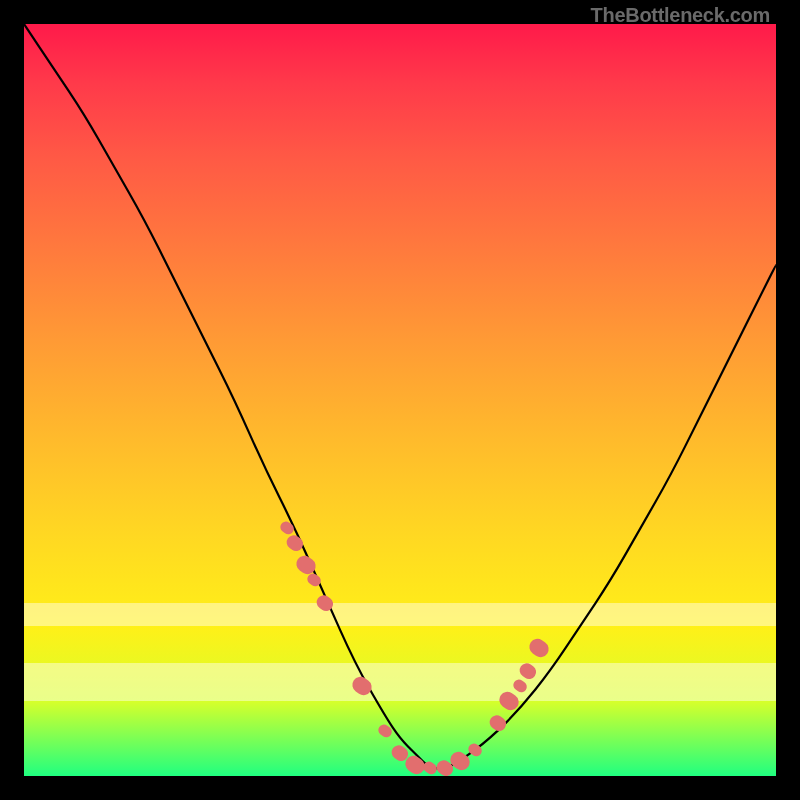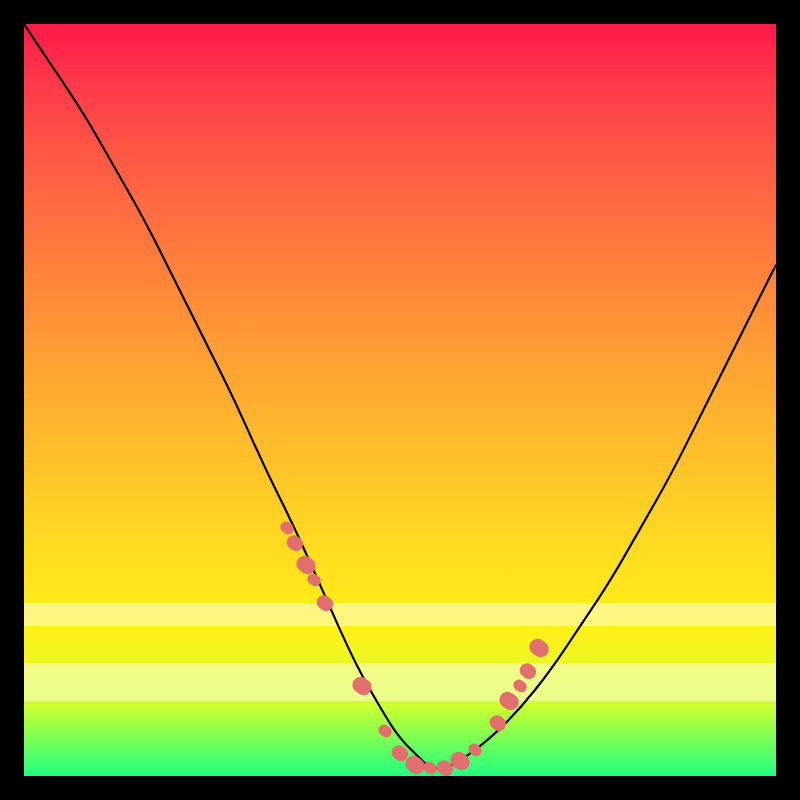--- a/index.html
+++ b/index.html
@@ -56,20 +56,21 @@
     position: absolute;
     border-radius: 8px;
     background: #e26e6e;
     transform: translate(-50%, -50%) rotate(35deg);
   }
 </style>
 </head>
 <body>
 
 <div class="frame">
+  <div class="watermark">TheBottleneck.com</div>
   <div class="plot-area">
     <div class="gradient-bg"></div>
     <div id="bands">
         <div class="pale-band" style="top: 579.04px; height: 22.56px;"></div>
         <div class="pale-band" style="top: 639.2px; height: 37.6px;"></div>
       </div>
     <svg class="curve" id="curve-svg" viewBox="0 0 752 752" preserveAspectRatio="none">
         <path d="M 0 0 Q 0 0 15.040000000000001 22.560000000000002 Q 30.080000000000002 45.120000000000005 45.120000000000005 67.68 Q 60.160000000000004 90.24000000000001 75.2 116.56 Q 90.24 142.88 105.28 169.2 Q 120.32000000000001 195.51999999999998 135.36 225.59999999999997 Q 150.4 255.67999999999995 165.44 285.76 Q 180.48 315.84000000000003 195.52 345.92 Q 210.56000000000003 376 225.60000000000002 409.84000000000003 Q 240.64000000000001 443.68 255.68 473.76 Q 270.71999999999997 503.84 285.76 537.68 Q 300.8 571.52 315.84000000000003 605.36 Q 330.88 639.2 345.91999999999996 665.52 Q 360.96 691.84 368.48 703.12 Q 376 714.4 383.52 721.9200000000001 Q 391.04 729.44 398.56000000000006 736.96 Q 406.08000000000004 744.48 413.6 744.48 Q 421.12000000000006 744.48 428.64 740.72 Q 436.15999999999997 736.96 451.2 725.6800000000001 Q 466.24 714.4 481.28000000000003 699.36 Q 496.32000000000005 684.32 511.36 665.52 Q 526.4 646.72 541.44 624.1600000000001 Q 556.48 601.6 571.52 579.04 Q 586.5600000000001 556.48 601.6 530.16 Q 616.64 503.84 631.6800000000001 477.52 Q 646.72 451.2 661.76 421.12 Q 676.8000000000001 391.04 691.84 360.96 Q 706.88 330.87999999999994 721.9200000000001 300.79999999999995 Q 736.96 270.71999999999997 744.48 255.67999999999998 T 752 240.64" fill="none" stroke="#000000" stroke-width="2.2"></path>
       </svg>
     <div id="dots">

